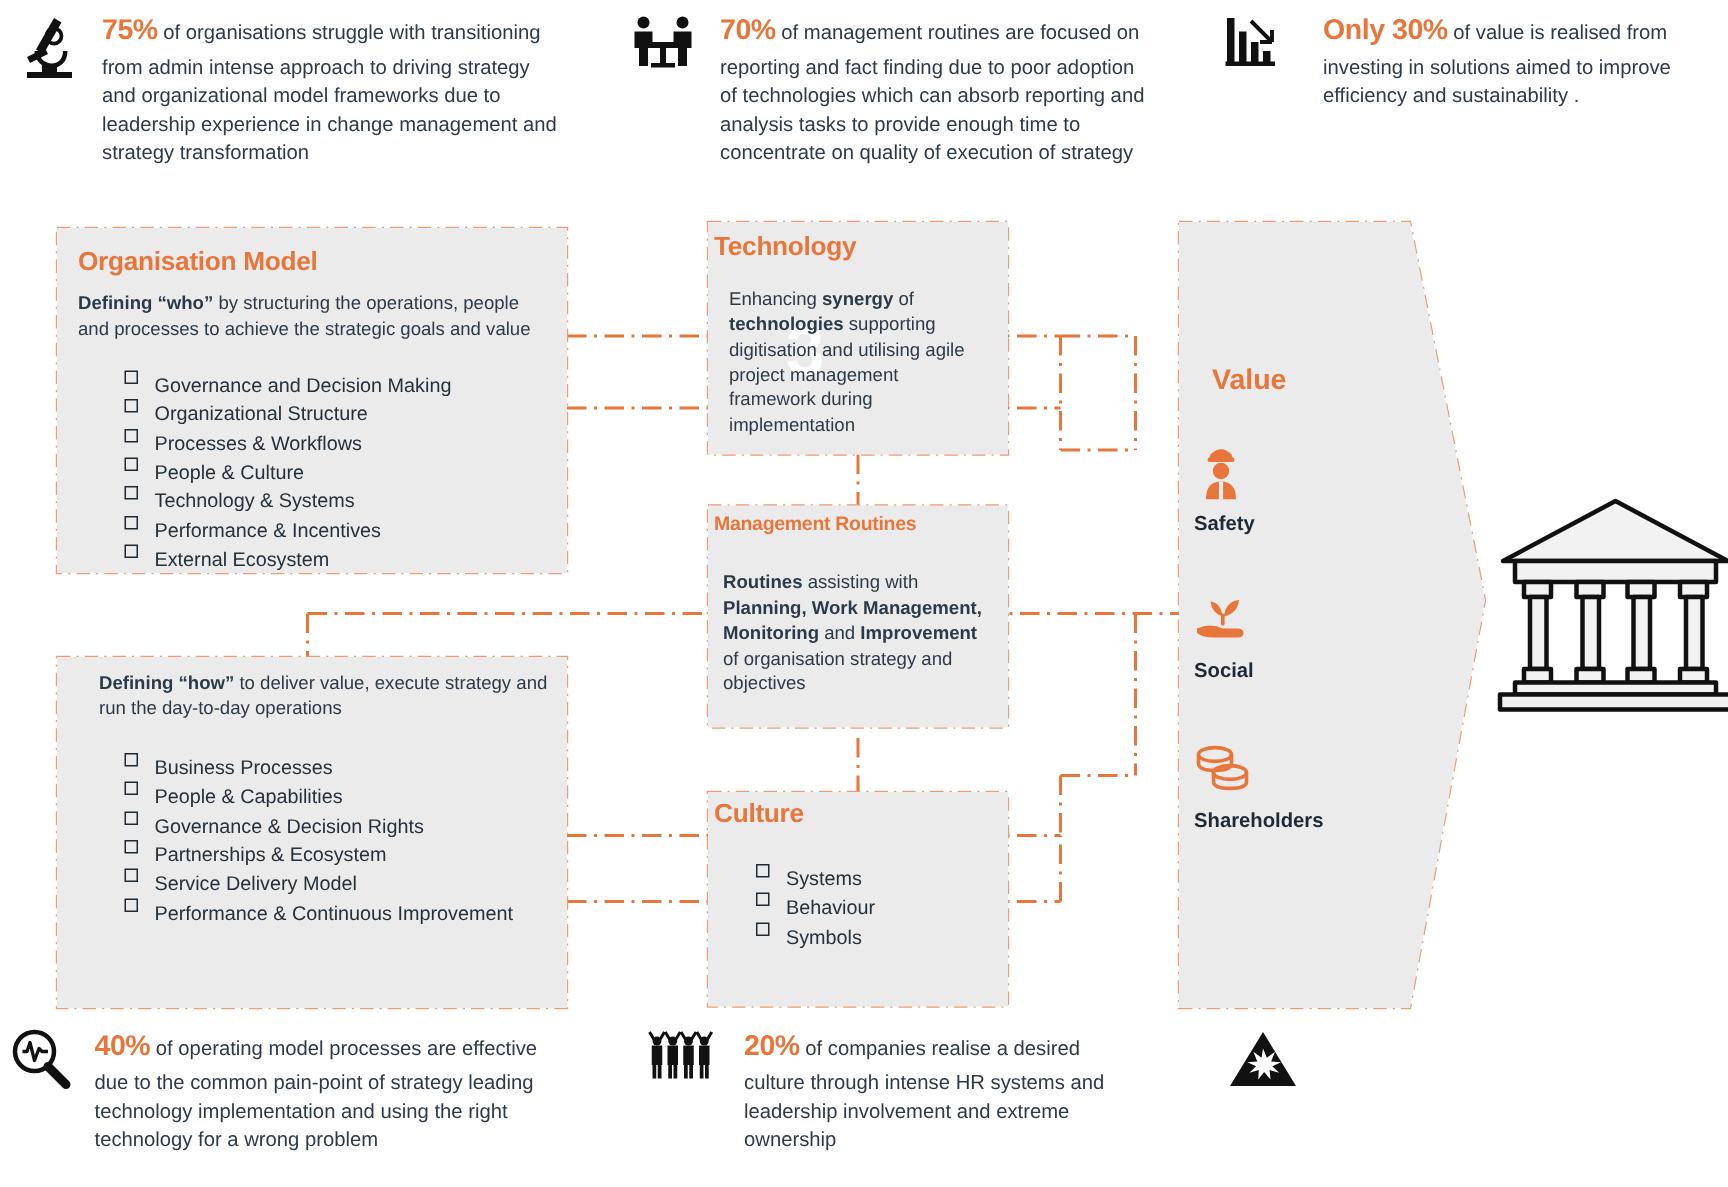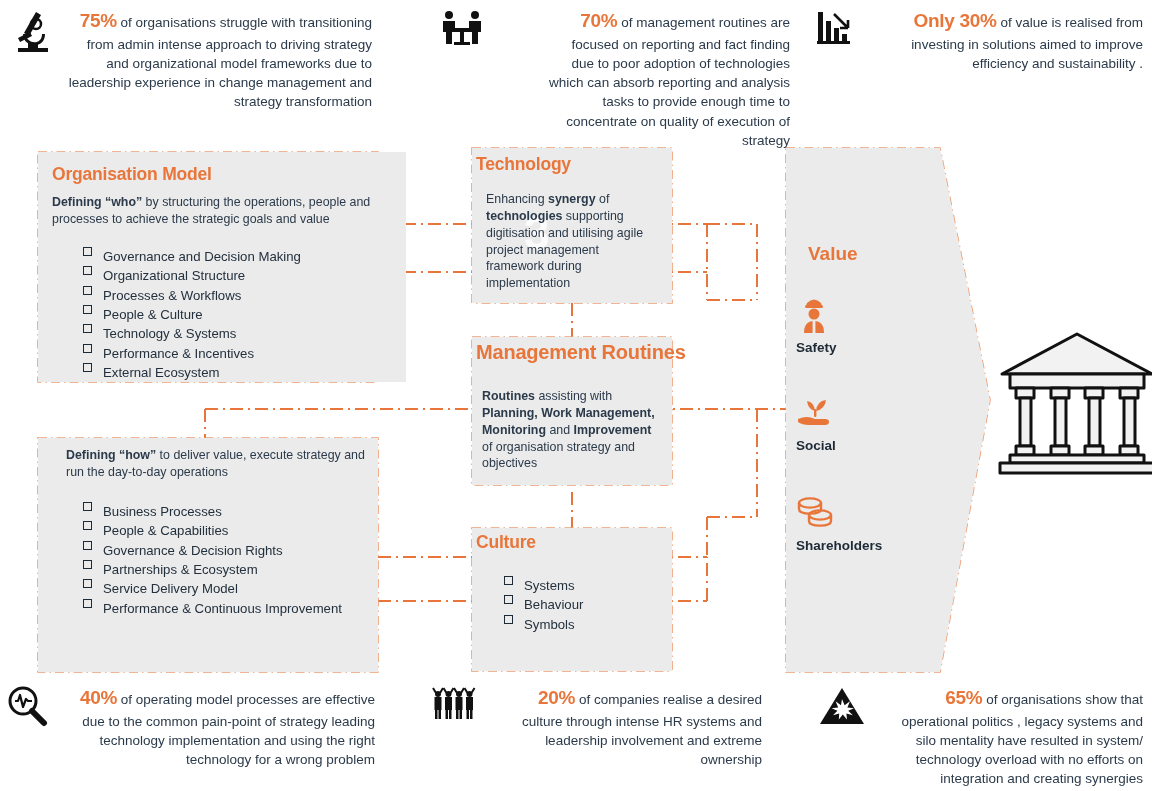--- a/index.html
+++ b/index.html
@@ -11,21 +11,20 @@
   }
   #root { position: relative; width: 1152px; height: 791px; }
 
   
   .stat { position: absolute; display: flex; align-items: flex-start; }
   .stat .ico { flex: 0 0 auto; }
   .stat .txt {
     font-size: 13.5px;
     line-height: 1.42;
     color: #2b3a4a;
-    text-align: right;
   }
   .stat .pct {
     color: #E8763A;
     font-weight: bold;
     font-size: 19px;
     letter-spacing: -0.3px;
   }
 
   
   .panel {
@@ -137,58 +136,58 @@
           <rect x="6" y="40" width="30" height="4"></rect>
           <rect x="16" y="35" width="10" height="6"></rect>
         </g>
       </svg>
     </div>
     <div class="txt">
       <span class="pct">75%</span><span> of organisations struggle with transitioning from admin intense approach to driving strategy and organizational model frameworks due to leadership experience in change management and strategy transformation</span>
     </div>
   </div>
 
-  <div class="stat" style="left:440px; top:8px; width:350px;gap:47px;">
+  <div class="stat" style="left:420px; top:8px; width:350px;">
     <div class="ico" style="width:50px; margin-right:10px;">
       <svg width="44" height="42" viewBox="0 0 44 42">
         <g fill="#111">
           <circle cx="9" cy="7" r="4"></circle>
           <circle cx="35" cy="7" r="4"></circle>
           <path d="M3 13 h12 v11 h-3 v12 h-6 v-12 h-3 z"></path>
           <path d="M29 13 h12 v11 h-3 v12 h-6 v-12 h-3 z"></path>
           <rect x="8" y="20" width="28" height="4"></rect>
           <rect x="20" y="22" width="4" height="14"></rect>
           <rect x="14" y="34" width="16" height="3"></rect>
         </g>
       </svg>
     </div>
     <div class="txt">
       <span class="pct">70%</span><span> of management routines are focused on reporting and fact finding due to poor adoption of technologies which can absorb reporting and analysis tasks to provide enough time to concentrate on quality of execution of strategy</span>
     </div>
   </div>
 
-  <div class="stat" style="left:815px; top:8px; width:328px;">
+  <div class="stat" style="left:815px; top:8px; width:328px;gap:11px;">
     <div class="ico" style="width:46px; margin-right:10px;">
       <svg width="40" height="40" viewBox="0 0 40 40">
         <g fill="#111">
           <rect x="3" y="4" width="5" height="30"></rect>
           <rect x="11" y="13" width="5" height="21"></rect>
           <rect x="19" y="20" width="5" height="14"></rect>
           <rect x="27" y="26" width="5" height="8"></rect>
           <rect x="2" y="33" width="33" height="3"></rect>
           <path d="M19 6 L33 20 M33 20 l0 -8 M33 20 l-8 0" stroke="#111" stroke-width="2.6" fill="none"></path>
         </g>
       </svg>
     </div>
     <div class="txt">
       <span class="pct">Only 30%</span><span> of value is realised from investing in solutions aimed to improve efficiency and sustainability .</span>
     </div>
   </div>
 
-  <div class="panel" style="left:38px; top:152px; width:368px; height:230px;">
+  <div class="panel" style="left:38px; top:152px; width:340px; height:230px;">
     <div class="panel-title" style="font-size:17.5px; margin:12px 0 0 14px;">Organisation Model</div>
     <div class="panel-desc" style="margin:9px 16px 0 14px;">
       <b>Defining “who”</b><span> by structuring the operations, people and processes to achieve the strategic goals and value</span>
     </div>
     <ul class="bullets" style="margin:20px 0 0 45px;">
       <li>
           <span class="cbox"></span>
           <span>Governance and Decision Making</span>
         </li>
       <li>
@@ -252,21 +251,21 @@
 
   <div class="panel" style="left:472px; top:148px; width:200px; height:155px;">
     <div class="watermark" style="left:52px; top:58px;">3</div>
     <div class="panel-title" style="font-size:17.5px; margin:6px 0 0 4px;">Technology</div>
     <div class="panel-desc" style="margin:16px 14px 0 14px; position:relative;">
       <span>Enhancing </span><b>synergy</b><span> of </span><b>technologies</b><span> supporting digitisation and utilising agile project management framework during implementation</span>
     </div>
   </div>
 
   <div class="panel" style="left:472px; top:337px; width:200px; height:148px;">
-    <div class="panel-title" style="font-size:20px; margin:4px 0 0 4px; white-space:nowrap;">Management Routines</div>
+    <div class="panel-title" style="font-size:13px; margin:4px 0 0 4px; white-space:nowrap;">Management Routines</div>
     <div class="panel-desc" style="margin:24px 12px 0 10px;">
       <b>Routines</b><span> assisting with </span><b>Planning, Work Management, Monitoring</b><span> and </span><b>Improvement</b><span> of organisation strategy and objectives</span>
     </div>
   </div>
 
   <div class="panel" style="left:472px; top:528px; width:200px; height:143px;">
     <div class="panel-title" style="font-size:17.5px; margin:4px 0 0 4px;">Culture</div>
     <ul class="bullets" style="margin:24px 0 0 32px;">
       <li>
           <span class="cbox"></span>
@@ -403,18 +402,15 @@
     </div>
   </div>
 
   <div class="stat" style="left:818px; top:685px; width:325px;">
     <div class="ico" style="width:55px; margin-right:8px;">
       <svg width="48" height="42" viewBox="0 0 48 42">
         <path d="M24 3 L46 39 L2 39 Z" fill="#111"></path>
         <path d="M24 14 l2.6 6.2 l5.4 -4 l-2.6 6.4 l6.6 0.6 l-5.8 2.6 l4.6 4.4 l-6.4 -1.8 l0.6 6.2 l-4.2 -5 l-4 5 l0.4 -6.2 l-6.2 1.8 l4.4 -4.4 l-5.8 -2.6 l6.6 -0.6 l-2.6 -6.4 l5.4 4 z" fill="#ffffff"></path>
       </svg>
     </div>
-    <div class="txt">
-      <span class="pct">65%</span><span> of organisations show that operational politics , legacy systems and silo mentality have resulted in system/ technology overload with no efforts on integration and creating synergies</span>
-    </div>
   </div>
 
 </div>
 
 </body></html>

